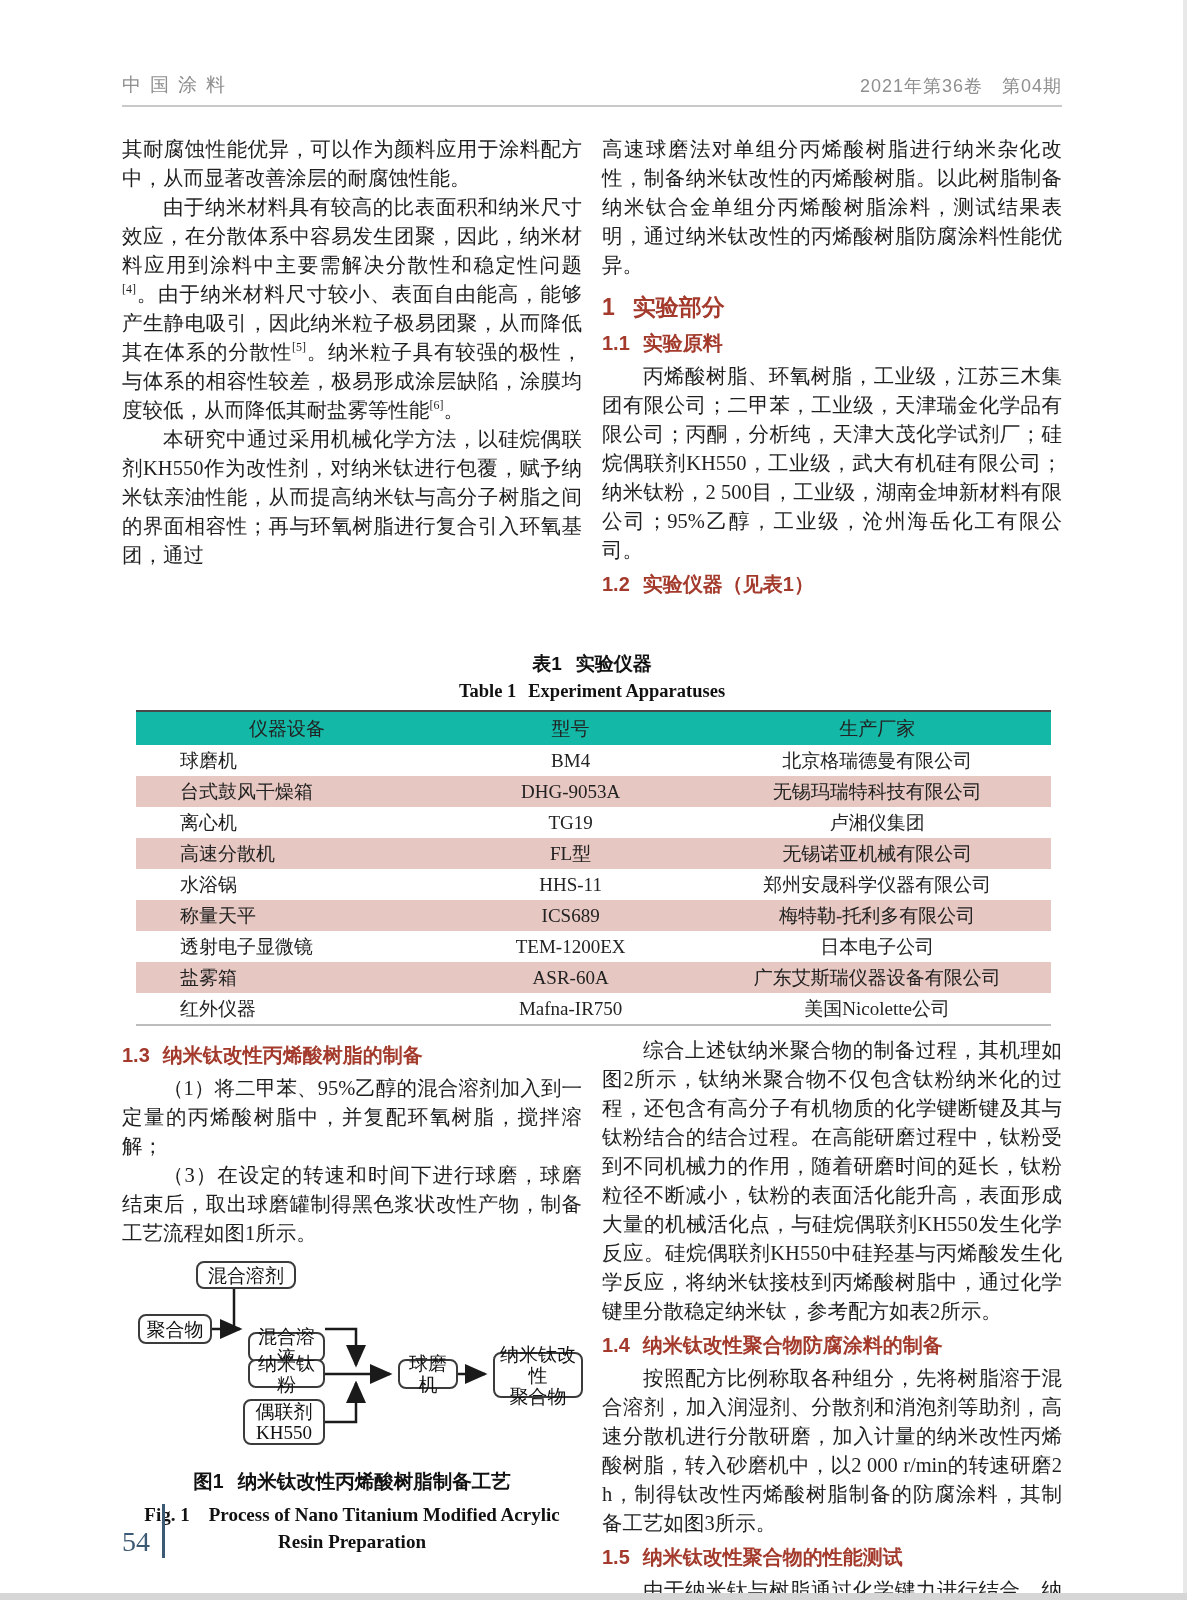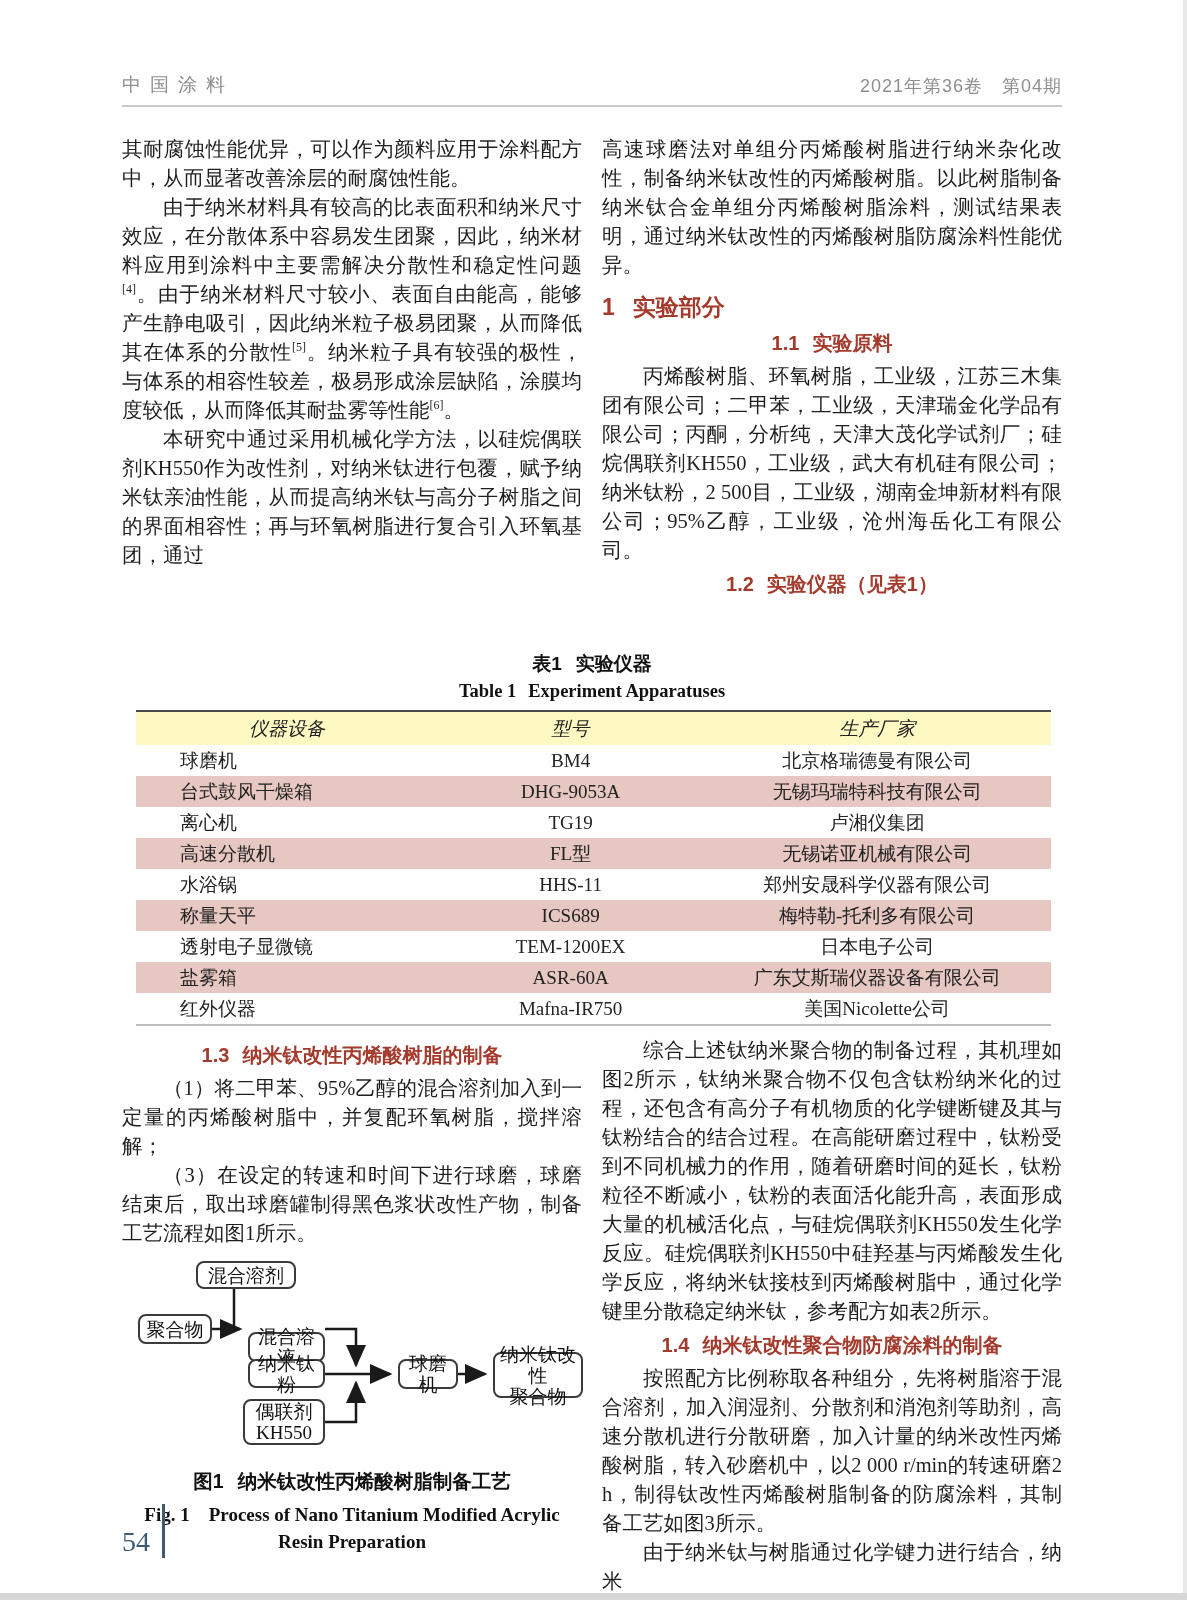--- a/index.html
+++ b/index.html
@@ -26,33 +26,33 @@
   .col{width:460px;}
   .top-cols{margin-top:28px;}
   p{margin:0;font-size:20.5px;line-height:29px;text-align:justify;}
   p.ind{text-indent:2em;}
   sup{font-size:12px;line-height:0;}
   
   .sec{margin:12px 0 8px 0;color:#a33a2c;font-family:"Liberation Sans","DejaVu Sans",sans-serif;
        font-weight:bold;font-size:23px;line-height:30px;}
   .sec .hnum{margin-right:18px;}
   .subsec{margin:6px 0 5px 0;color:#a33a2c;font-family:"Liberation Sans","DejaVu Sans",sans-serif;
-       font-weight:bold;font-size:20px;line-height:27px;text-align:center;}
+       font-weight:bold;font-size:20px;line-height:27px;}
   .subsec .hnum{margin-right:13px;}
   
   .tbl-section{margin-top:14px;}
   .tbl-cap-cn{ text-align:center;font-family:"Liberation Sans","DejaVu Sans",sans-serif;
      font-weight:bold;font-size:19px;color:#111;margin-top:48px;}
   .tbl-cap-cn .cap-label{margin-right:14px;}
   .tbl-cap-en{text-align:center;font-weight:bold;font-size:18.5px;margin-top:4px;color:#111;}
   .tbl-cap-en .cap-label{margin-right:12px;}
   table.apparatus{width:915px;margin:8px 0 0 14px;border-collapse:collapse;
      border-top:2px solid #4a4a4a;border-bottom:2px solid #bdbdbd;
      font-size:19px;color:#222;}
-  table.apparatus th{background:#fef9c3;font-weight:normal;height:31px;text-align:center;font-style:italic;}
+  table.apparatus th{background:#14b8a6;font-weight:normal;height:31px;text-align:center;}
   table.apparatus td{height:29px;text-align:center;}
   table.apparatus tr.alt{background:#e6c7c1;}
   table.apparatus td:first-child{text-align:left;padding-left:44px;}
   table.apparatus th:first-child{width:33%;}
   table.apparatus th:nth-child(2){width:29%;}
   
   .bot-cols{margin-top:10px;}
   
   .fig{position:relative;width:460px;height:198px;margin-top:8px;}
   .fig svg{position:absolute;left:0;top:0;}
@@ -199,20 +199,21 @@
         </div>
 
         <div class="fig-cap-cn"><span class="cap-label">图1</span><span>纳米钛改性丙烯酸树脂制备工艺</span></div>
         <div class="fig-cap-en">Fig. 1　Process of Nano Titanium Modified Acrylic Resin Preparation</div>
       </div>
 
       <div class="col">
         <p class="ind">综合上述钛纳米聚合物的制备过程，其机理如图2所示，钛纳米聚合物不仅包含钛粉纳米化的过程，还包含有高分子有机物质的化学键断键及其与钛粉结合的结合过程。在高能研磨过程中，钛粉受到不同机械力的作用，随着研磨时间的延长，钛粉粒径不断减小，钛粉的表面活化能升高，表面形成大量的机械活化点，与硅烷偶联剂KH550发生化学反应。硅烷偶联剂KH550中硅羟基与丙烯酸发生化学反应，将纳米钛接枝到丙烯酸树脂中，通过化学键里分散稳定纳米钛，参考配方如表2所示。</p>
         <div class="subsec"><span class="hnum">1.4</span><span>纳米钛改性聚合物防腐涂料的制备</span></div>
         <p class="ind">按照配方比例称取各种组分，先将树脂溶于混合溶剂，加入润湿剂、分散剂和消泡剂等助剂，高速分散机进行分散研磨，加入计量的纳米改性丙烯酸树脂，转入砂磨机中，以2 000 r/min的转速研磨2 h，制得钛改性丙烯酸树脂制备的防腐涂料，其制备工艺如图3所示。</p>
+        <div class="subsec"><span class="hnum">1.5</span><span>纳米钛改性聚合物的性能测试</span></div>
         <p class="ind">由于纳米钛与树脂通过化学键力进行结合，纳米</p>
       </div>
     </div>
 
   </div>
 
   <div class="ftr">
     <span class="pnum">54</span>
     <span class="bar"></span>
   </div>

